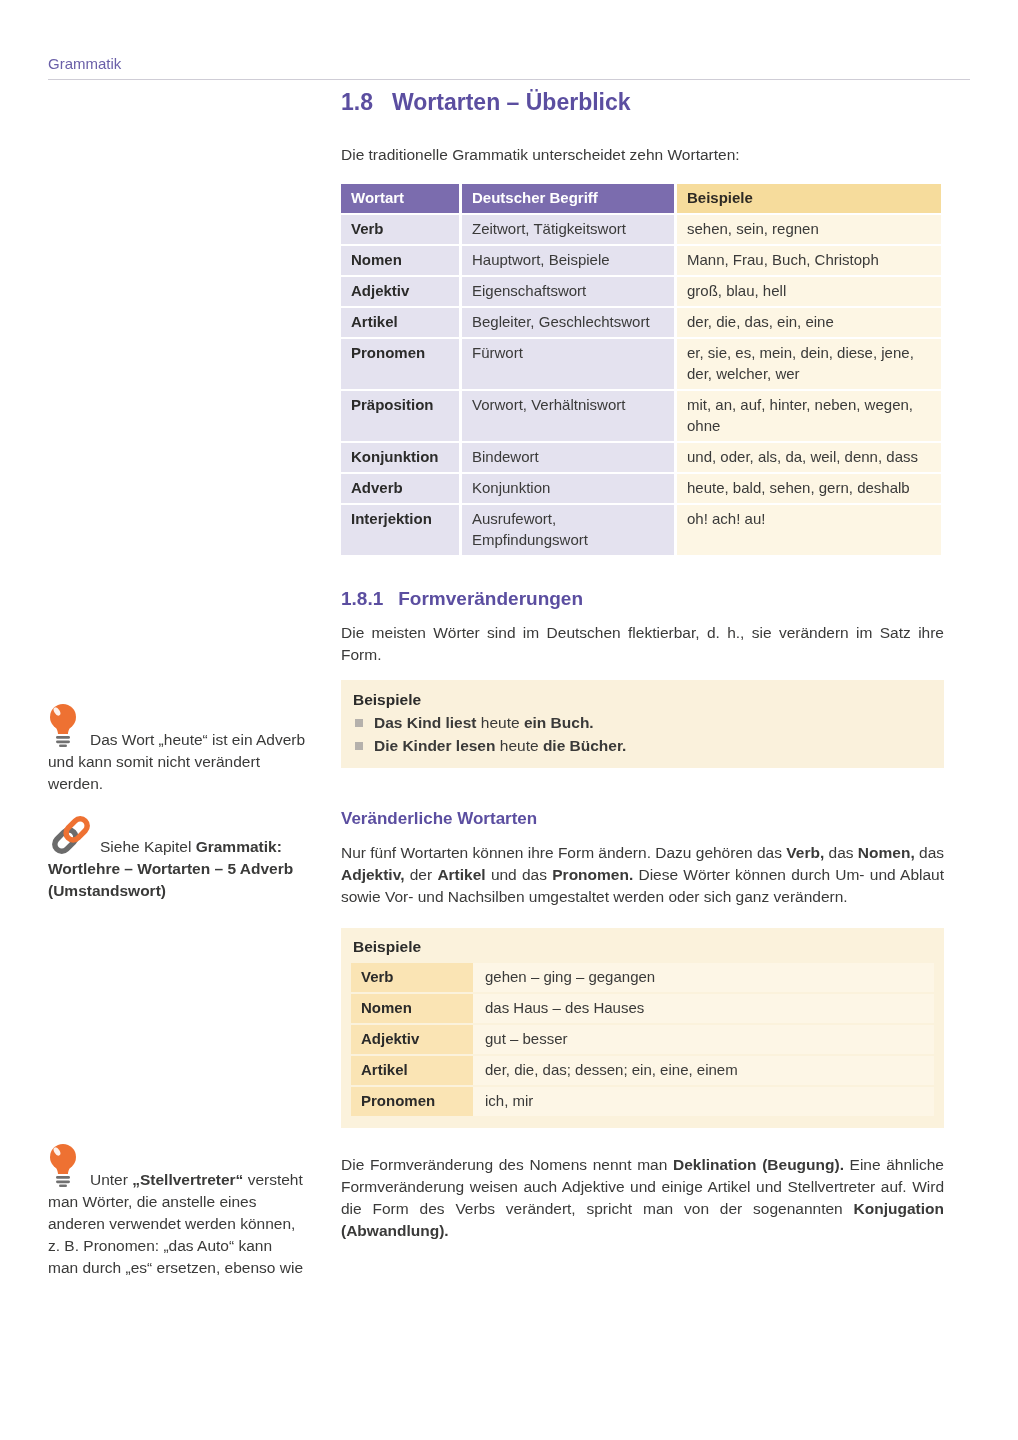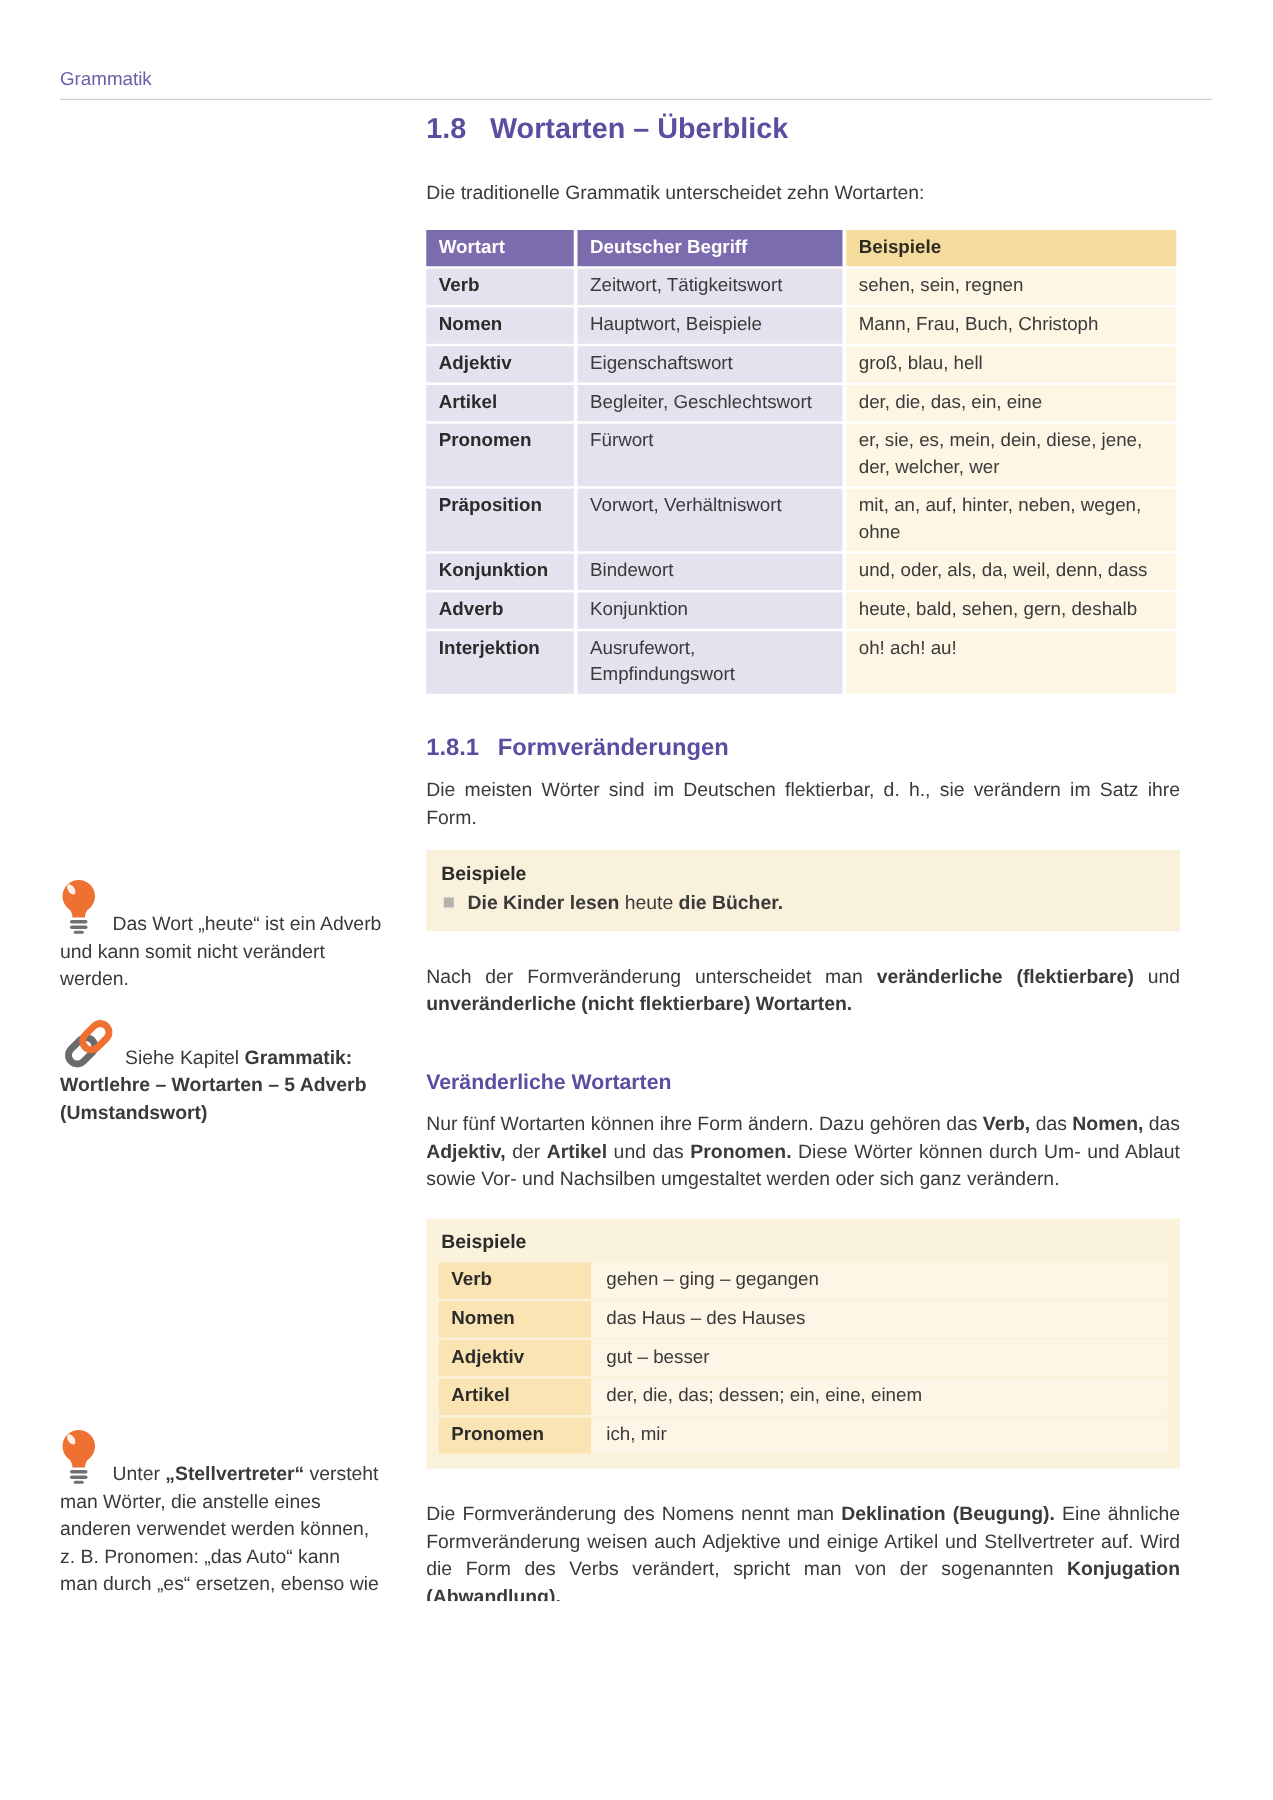--- a/index.html
+++ b/index.html
@@ -138,25 +138,25 @@
 
     <div class="h2">
       <span class="num">1.8.1</span><span>Formveränderungen</span>
     </div>
 
     <p class="para">Die meisten Wörter sind im Deutschen flektierbar, d. h., sie verändern im Satz ihre Form.</p>
 
     <div class="ex-box">
       <div class="ex-title">Beispiele</div>
       <div>
+          <div class="ex-item"><span class="bullet"></span><span><span class="bold">Das Kind liest</span><span> heute </span><span class="bold">ein Buch.</span></span></div>
           <div class="ex-item"><span class="bullet"></span><span><span class="bold">Die Kinder lesen</span><span> heute </span><span class="bold">die Bücher.</span></span></div>
         </div>
     </div>
 
-    <p class="para"><span>Nach der Formveränderung unterscheidet man </span><span class="bold">veränderliche (flektierbare)</span><span> und </span><span class="bold">unveränderliche (nicht flektierbare) Wortarten.</span></p>
 
     <div class="h3">Veränderliche Wortarten</div>
 
     <p class="para"><span>Nur fünf Wortarten können ihre Form ändern. Dazu gehören das </span><span class="bold">Verb,</span><span> das </span><span class="bold">Nomen,</span><span> das </span><span class="bold">Adjektiv,</span><span> der </span><span class="bold">Artikel</span><span> und das </span><span class="bold">Pronomen.</span><span> Diese Wörter können durch Um- und Ablaut sowie Vor- und Nachsilben umgestaltet werden oder sich ganz verändern.</span></p>
 
     <div class="ex-box2">
       <div class="ex-title">Beispiele</div>
       <table class="flex-table">
         <tbody>
             <tr>

